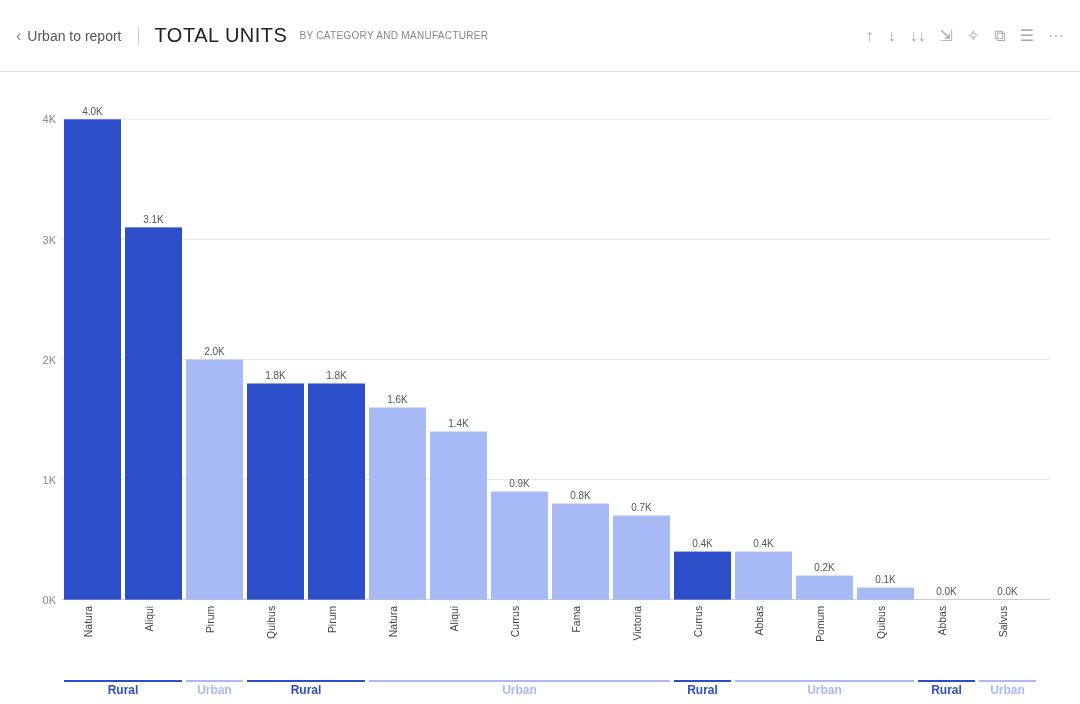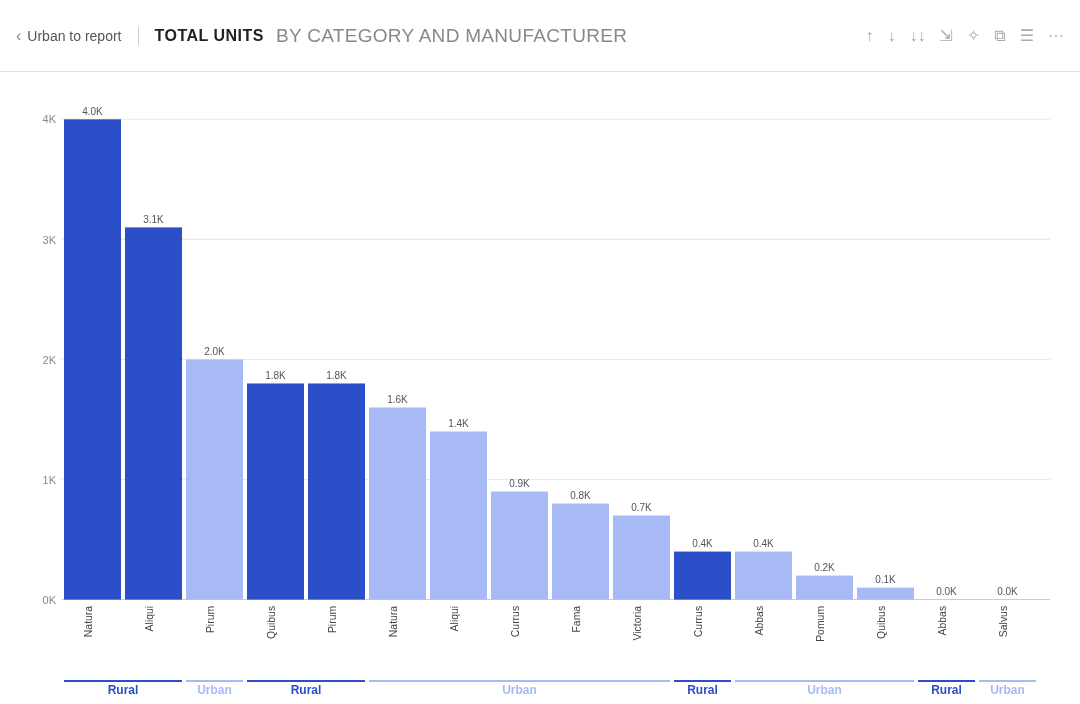--- a/index.html
+++ b/index.html
@@ -29,28 +29,28 @@
       cursor: pointer;
       padding-right: 16px;
       border-right: 1px solid #ccc;
       margin-right: 16px;
     }
     .back-btn .chevron {
       font-size: 16px;
       color: #888;
     }
     .header-title {
-      font-size: 16px;
-      font-weight: 700;
+      font-size: 20px;
+      font-weight: 400;
       color: #222;
       letter-spacing: 0.5px;
       margin-right: 12px;
     }
     .header-subtitle {
-      font-size: 19px;
+      font-size: 10px;
       color: #888;
       letter-spacing: 0.3px;
     }
     .header-icons {
       margin-left: auto;
       display: flex;
       gap: 14px;
       align-items: center;
       color: #aaa;
       font-size: 14px;

